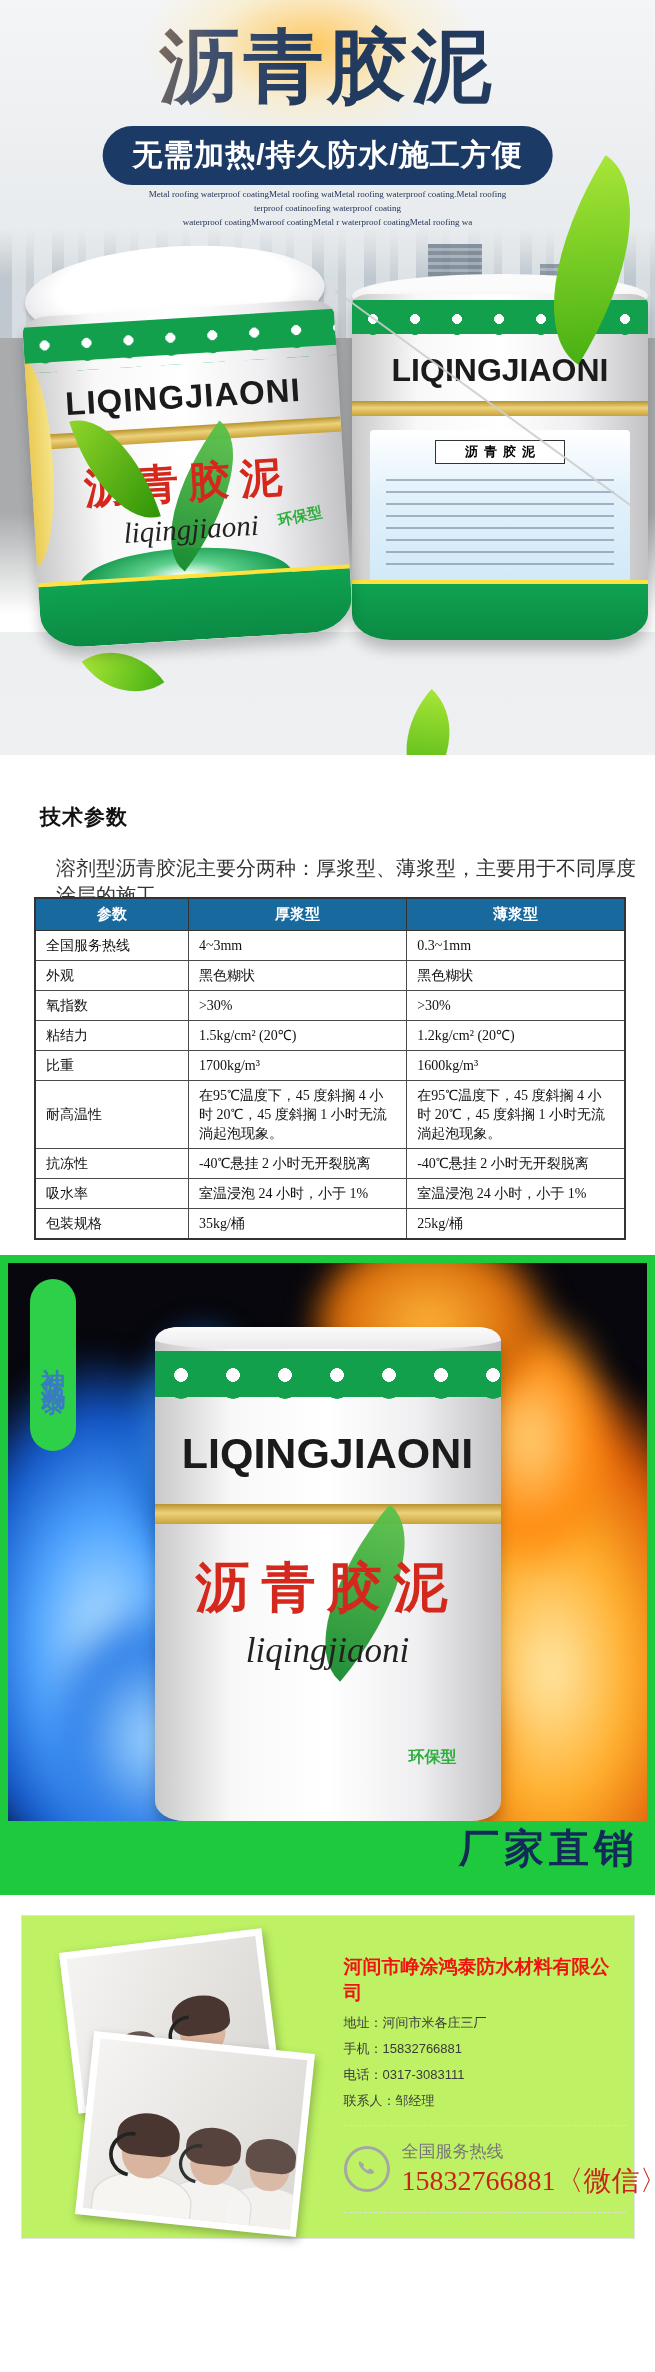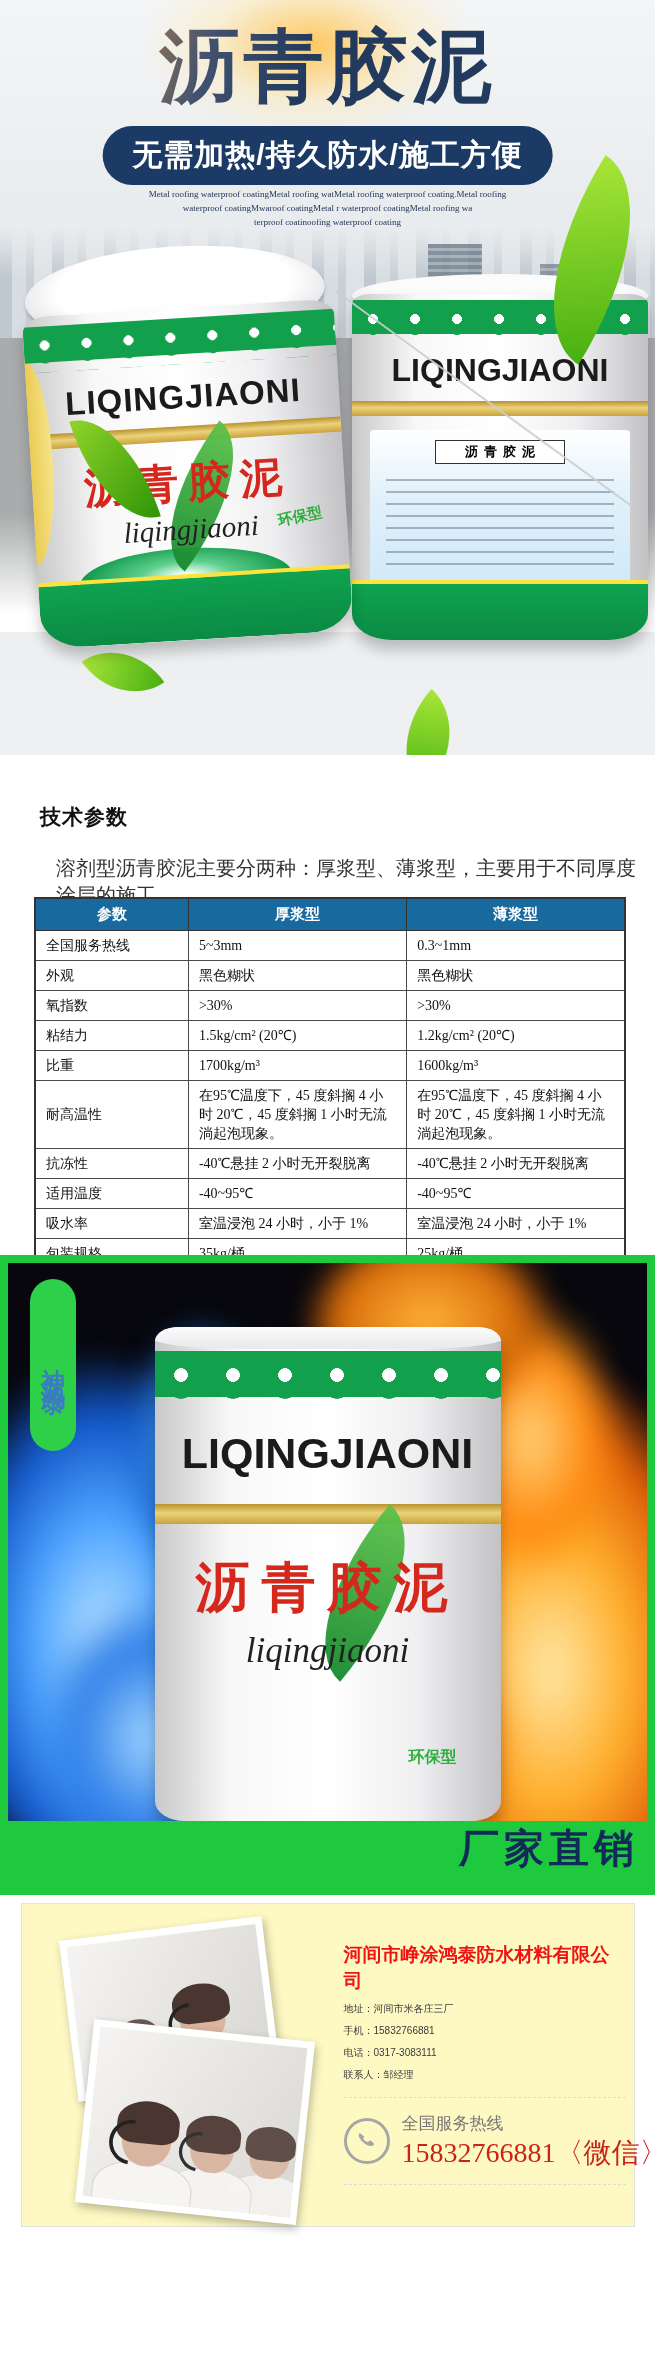--- a/index.html
+++ b/index.html
@@ -144,61 +144,61 @@
   .pcan .eco { right:44px; top:420px; font-size:16px; }
   .banner { position:absolute; left:0; right:0; bottom:0; height:66px; background:#1fc93e; z-index:7; }
   .bleft { position:absolute; left:0; top:0; height:100%; width:408px; background:#16305f;
         clip-path:polygon(0 0,100% 0,calc(100% - 30px) 100%,0 100%);
         display:flex; align-items:center; padding-left:16px; box-sizing:border-box; }
   .bleft span { color:#fff; font-size:33px; font-weight:bold; letter-spacing:2px; white-space:nowrap; }
   .bright { position:absolute; right:8px; top:0; height:100%; display:flex; }
   .bright span { color:#112a58; font-size:40px; font-weight:bold; letter-spacing:5px; white-space:nowrap; }
 
   
-  .contact { position:relative; margin:8px auto 0; width:612px; height:322px;
-        border:1px solid #e2e2e2; background:#fef9c3; }
+  .contact { position:relative; margin:20px auto 0; width:612px; height:322px;
+        border:1px solid #e2e2e2; background:#bef264; }
   .photo { position:absolute; background:#fff; padding:7px; box-shadow:2px 4px 10px rgba(0,0,0,.28); }
   .photo .pic { width:100%; height:100%; background:linear-gradient(120deg,#f5f4f2,#d9d7d3); position:relative; overflow:hidden; }
   .photo1 { left:46px; top:24px; width:190px; height:148px; transform:rotate(-7deg); z-index:1; }
   .photo2 { left:62px; top:126px; width:208px; height:170px; transform:rotate(6deg); z-index:2; }
   .fig { position:absolute; bottom:-8px; }
   .fig .head { width:40px; height:46px; border-radius:50% 50% 46% 46%; background:#d9b49e; position:relative; margin:0 auto; }
   .fig .hair { position:absolute; top:-6px; left:-5px; width:50px; height:34px; border-radius:50% 50% 30% 30%; background:#4a3630; }
   .fig .mic { position:absolute; top:10px; left:-10px; width:30px; height:30px; border:3px solid #222;
         border-color:#222 transparent transparent #222; border-radius:50%; transform:rotate(-40deg); }
   .fig .torso { width:78px; height:46px; border-radius:46% 46% 0 0; background:#f7f5f2; border:1px solid #dcdad5; margin:-4px auto 0; }
   .f1a { left:86px; transform:scale(1.15); }
   .f1b { left:20px; bottom:-18px; transform:scale(.8); opacity:.8; }
   .f2a { left:18px; transform:scale(1.25); }
   .f2b { left:84px; transform:scale(1.1); opacity:.92; }
   .f2c { left:142px; transform:scale(1.0); opacity:.85; }
   .cinfo { position:absolute; left:322px; top:38px; width:282px; }
   .company { color:#ef1411; font-size:19px; font-weight:bold; }
-  .iline { margin-top:8px; font-size:10px; color:#3a3a3a; }
+  .iline { margin-top:8px; font-size:13px; color:#3a3a3a; }
   .dash { border-top:1px dashed #dcdcdc; margin-top:15px; }
   .hotline { display:flex; margin-top:14px; align-items:center; gap:12px; }
   .phone-circ { flex:0 0 auto; width:46px; height:46px; border:3px solid #a6a6a6; border-radius:50%;
         display:flex; align-items:center; justify-content:center; box-sizing:border-box; }
   .hl-label { font-size:17px; color:#777; }
   .hl-number { font-family:"Liberation Serif",serif; font-size:28px; color:#c9241a; margin-top:2px; line-height:32px; white-space:nowrap; }
   .footer-space { height:44px; background:#fff; }
 </style>
 </head>
 <body>
 
 <div class="page">
 
   <div class="hero">
     <div class="sun"></div>
     <div class="hero-title">沥青胶泥</div>
     <div class="hero-pill">无需加热/持久防水/施工方便</div>
     <div class="hero-english">
       <div>Metal roofing waterproof coatingMetal roofing watMetal roofing waterproof coating.Metal roofing</div>
+      <div>terproof coatinoofing waterproof coating</div>
       <div>waterproof coatingMwaroof coatingMetal r waterproof coatingMetal roofing wa</div>
-      <div>terproof coatinoofing waterproof coating</div>
     </div>
 
     <div class="scene">
       <div class="sky-city"></div>
       <div class="bld bld1"></div>
       <div class="bld bld2"></div>
       <div class="bld bld3"></div>
       <div class="bld bld4"></div>
       <div class="floor"></div>
       <div class="floor-fade"></div>
@@ -253,21 +253,21 @@
       <thead>
         <tr>
           <th>参数</th>
           <th>厚浆型</th>
           <th>薄浆型</th>
         </tr>
       </thead>
       <tbody>
         <tr>
           <td>全国服务热线</td>
-          <td>5~3mm</td>
+          <td>4~3mm</td>
           <td>0.3~1mm</td>
         </tr>
         <tr>
           <td>外观</td>
           <td>黑色糊状</td>
           <td>黑色糊状</td>
         </tr>
         <tr>
           <td>氧指数</td>
           <td>&gt;30%</td>
@@ -285,25 +285,20 @@
         </tr>
         <tr>
           <td>耐高温性</td>
           <td>在95℃温度下，45 度斜搁 4 小时 20℃，45 度斜搁 1 小时无流淌起泡现象。</td>
           <td>在95℃温度下，45 度斜搁 4 小时 20℃，45 度斜搁 1 小时无流淌起泡现象。</td>
         </tr>
         <tr>
           <td>抗冻性</td>
           <td>-40℃悬挂 2 小时无开裂脱离</td>
           <td>-40℃悬挂 2 小时无开裂脱离</td>
-        </tr>
-        <tr>
-          <td>适用温度</td>
-          <td>-40~95℃</td>
-          <td>-40~95℃</td>
         </tr>
         <tr>
           <td>吸水率</td>
           <td>室温浸泡 24 小时，小于 1%</td>
           <td>室温浸泡 24 小时，小于 1%</td>
         </tr>
         <tr>
           <td>包装规格</td>
           <td>35kg/桶</td>
           <td>25kg/桶</td>

